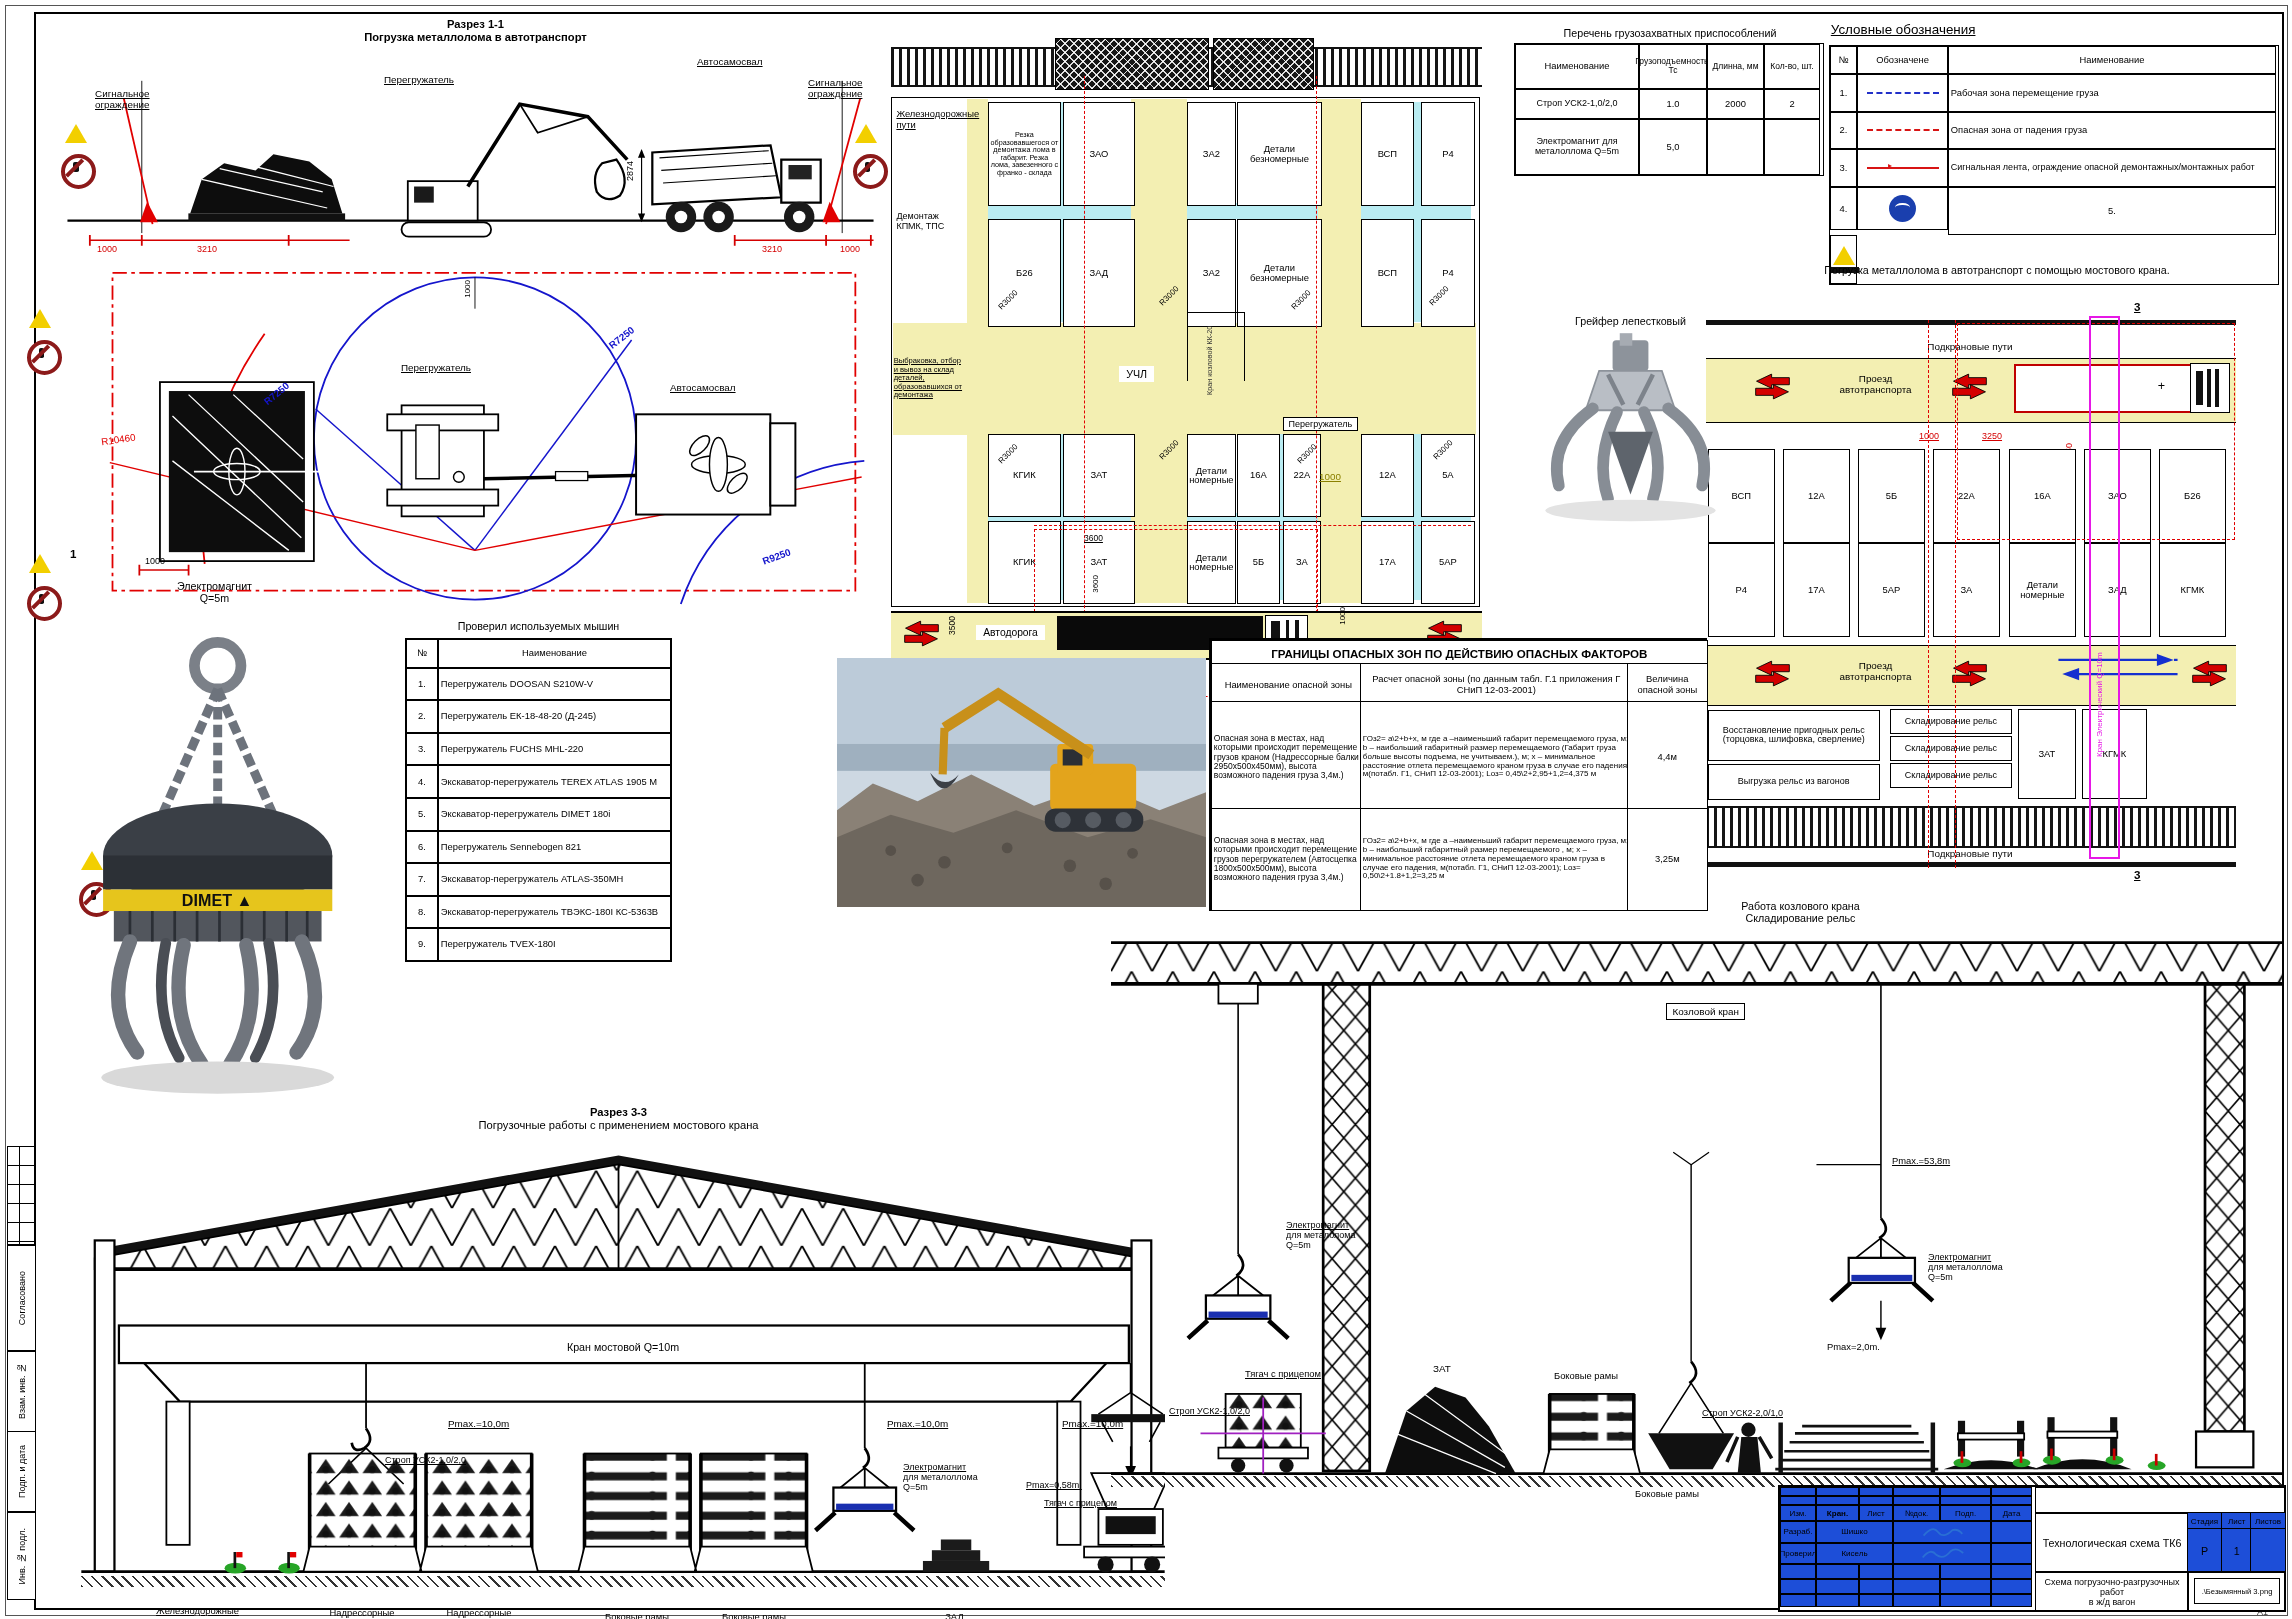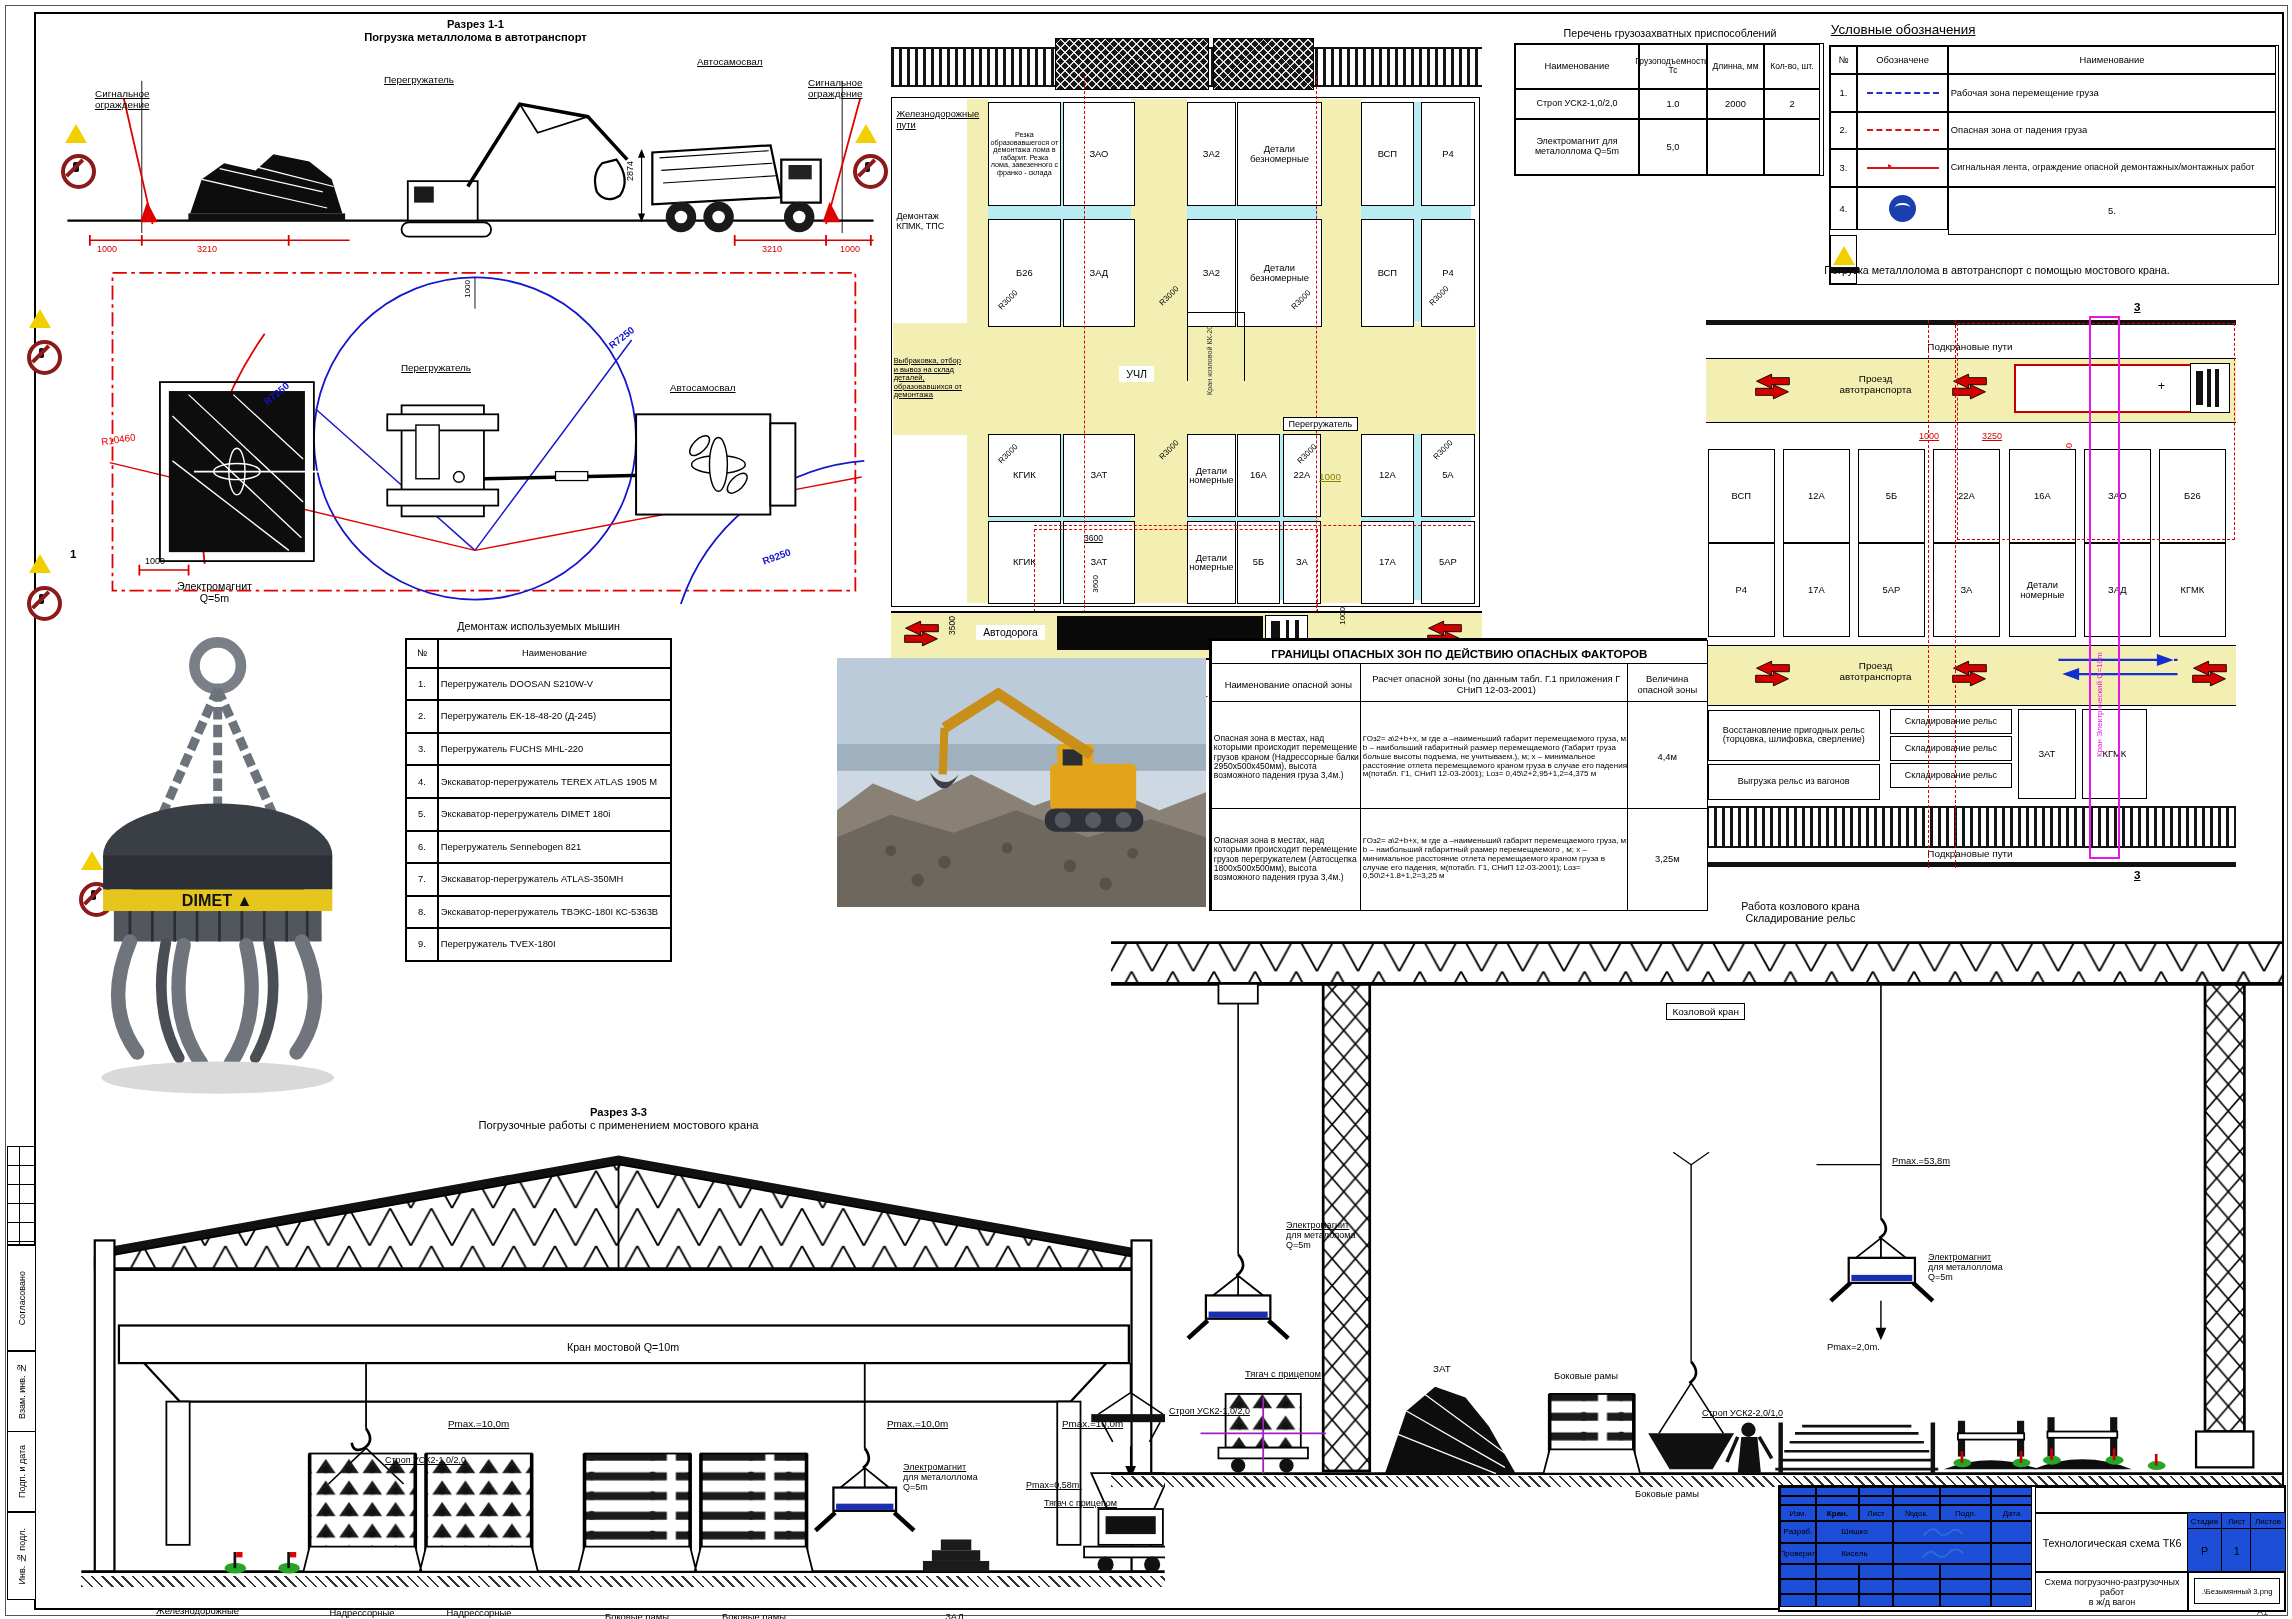--- a/index.html
+++ b/index.html
@@ -235,21 +235,21 @@
     </g>
     <g stroke="#4a4e55" stroke-width="12" fill="none" stroke-linecap="round">
       <path d="M110 370 Q95 445 125 498"></path>
       <path d="M225 370 Q240 445 210 498"></path>
     </g>
     <ellipse cx="168" cy="520" rx="130" ry="18" fill="#d9d9d9"></ellipse>
   </svg>
 </div>
 
 <div class="tbl" style="left:405px;top:620px;width:267px">
-  <div class="lbl c" style="left:0;top:0;width:267px;font-size:10.7px">Демонтаж используемых мышин</div>
+  <div class="lbl c" style="left:0;top:0;width:267px;font-size:10.7px">Проверил используемых мышин</div>
   <div class="abs" style="left:0;top:18px;width:265px;border:1.8px solid #000;display:grid;grid-template-columns:32px 1fr">
     <div class="td" style="height:23px">№</div>
     <div class="td" style="height:23px">Наименование</div>
     <div class="td" style="height:27px">1.</div>
         <div class="td tl" style="height:27px">Перегружатель DOOSAN S210W-V</div>
     <div class="td" style="height:27px">2.</div>
         <div class="td tl" style="height:27px">Перегружатель ЕК-18-48-20 (Д-245)</div>
     <div class="td" style="height:27px">3.</div>
         <div class="td tl" style="height:27px">Перегружатель FUCHS MHL-220</div>
     <div class="td" style="height:27px">4.</div>
@@ -595,20 +595,37 @@
   <div class="lbl" style="left:428px;top:604px;font-size:11.6px;font-weight:bold;text-decoration:underline">3</div>
 
   <div class="rvline" style="left:222px;top:56px;height:548px"></div>
   <div class="rvline" style="left:249px;top:56px;height:548px"></div>
   <div class="reddash" style="left:251px;top:59px;width:276px;height:215px"></div>
 
   <div class="abs" style="left:383px;top:52px;width:27px;height:539px;border-left:2.2px solid #e617e6;border-right:2.2px solid #e617e6;border-top:2.2px solid #e617e6;border-bottom:2.2px solid #e617e6"></div>
   <div class="lbl vtext" style="left:390px;top:260px;font-size:8px;color:#e617e6;height:233px">Кран Электрический Q=10m</div>
 </div>
 
+<div class="abs" style="left:1514px;top:315px;width:233px;height:215px">
+  <div class="lbl c" style="left:27px;top:0;width:179px;font-size:10.7px">Грейфер лепестковый</div>
+  <svg class="abs" style="left:9px;top:18px" width="215" height="193" viewBox="0 0 240 215">
+    <rect x="100" y="8" width="40" height="34" rx="4" fill="#8d939b"></rect>
+    <rect x="108" y="0" width="14" height="14" fill="#a6abb2"></rect>
+    <path d="M85 42 L155 42 L170 86 L70 86 Z" fill="#b9bec5" stroke="#8d939b" stroke-width="2"></path>
+    <path d="M95 46 L112 80 M145 46 L128 80" stroke="#7d838b" stroke-width="5"></path>
+    <g stroke="#878d95" stroke-width="13" fill="none" stroke-linecap="round">
+      <path d="M78 84 Q28 120 40 170"></path>
+      <path d="M105 88 Q80 140 95 185"></path>
+      <path d="M135 88 Q160 140 145 185"></path>
+      <path d="M162 84 Q212 120 200 170"></path>
+    </g>
+    <path d="M95 110 L120 180 L145 110 Z" fill="#5e646c"></path>
+    <ellipse cx="120" cy="198" rx="95" ry="12" fill="#e3e3e3"></ellipse>
+  </svg>
+</div>
 
 <svg class="abs" style="left:837px;top:658px" width="369" height="249" viewBox="0 0 412 278">
   <rect width="412" height="278" fill="#cdd8e2"></rect>
   <rect y="0" width="412" height="120" fill="#bccbd9"></rect>
   <rect y="96" width="412" height="30" fill="#9fb0bf"></rect>
   <path d="M0 170 L40 140 90 160 150 130 220 165 290 140 360 170 412 150 412 278 0 278 Z" fill="#8a8176"></path>
   <path d="M0 200 L60 175 130 195 200 170 280 200 350 180 412 200 412 278 0 278 Z" fill="#6e675e"></path>
   <g fill="#57514a">
         <circle cx="60" cy="215" r="6"></circle>
         <circle cx="120" cy="228" r="7"></circle>

